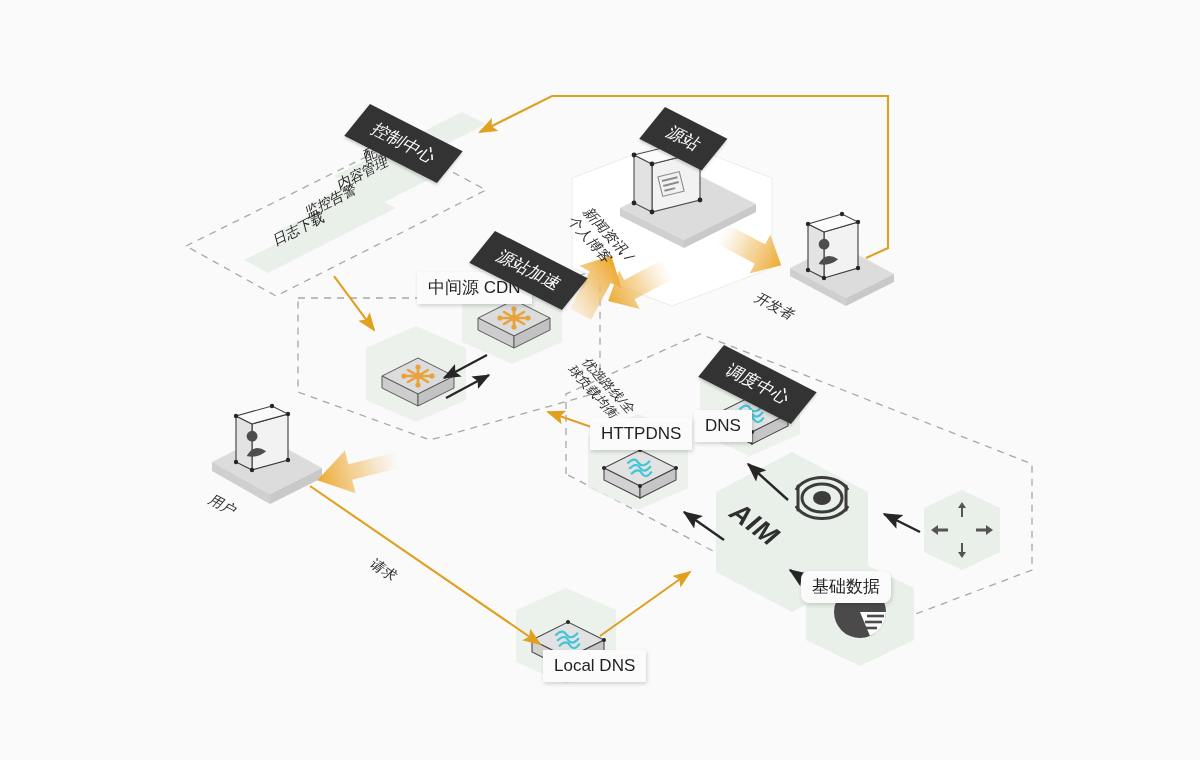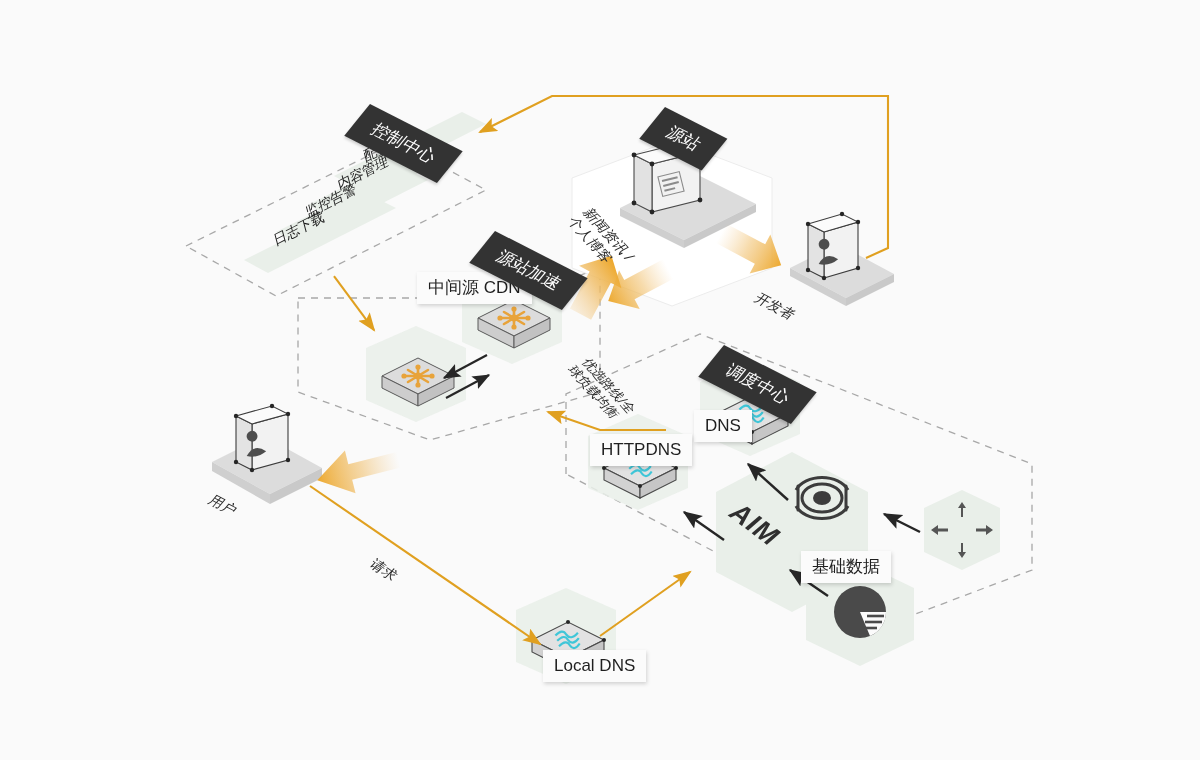--- a/index.html
+++ b/index.html
@@ -377,19 +377,19 @@
 
   <div class="banner" style="left:495px;top:231px;transform:rotate(27deg) skewX(-12deg);transform-origin:left top;">源站加速</div>
 
   <div class="banner" style="left:724px;top:345px;transform:rotate(27deg) skewX(-12deg);transform-origin:left top;">调度中心</div>
 
   <div class="lbl" style="left:417px;top:272px;">中间源 CDN</div>
 
 
   <div class="lbl" style="left:694px;top:382px;margin-top:28px;">DNS</div>
 
-  <div class="lbl" style="left:590px;top:434px;">HTTPDNS</div>
-
-  <div class="lbl" style="left:801px;top:551px;">基础数据</div>
+  <div class="lbl" style="left:590px;top:418px;">HTTPDNS</div>
+
+  <div class="lbl" style="left:801px;top:571px;border-radius:8px;">基础数据</div>
 
   <div class="lbl" style="left:543px;top:650px;">Local DNS</div>
 
 </div>
 
 </body></html>

